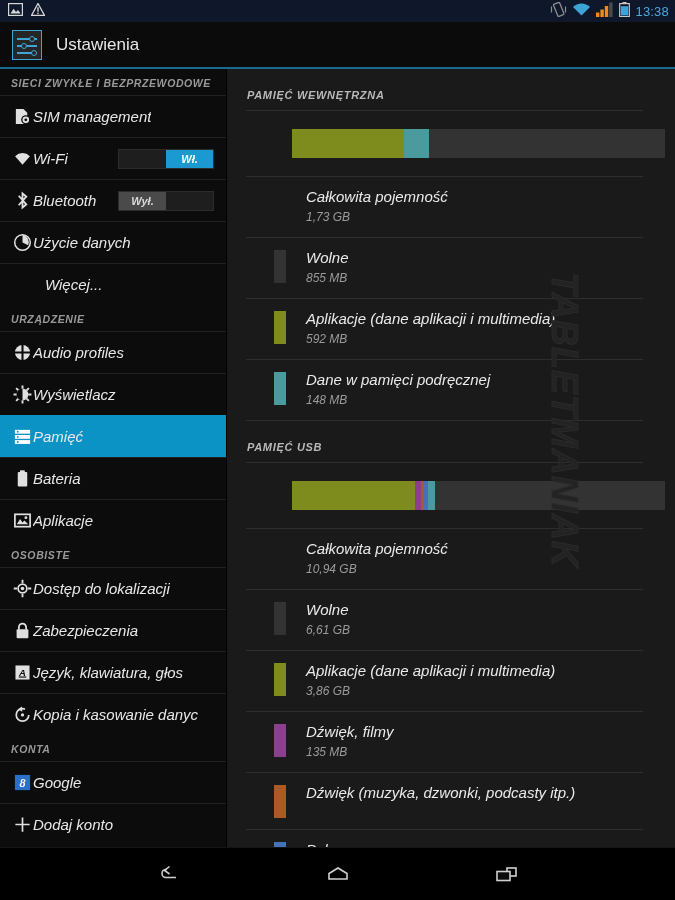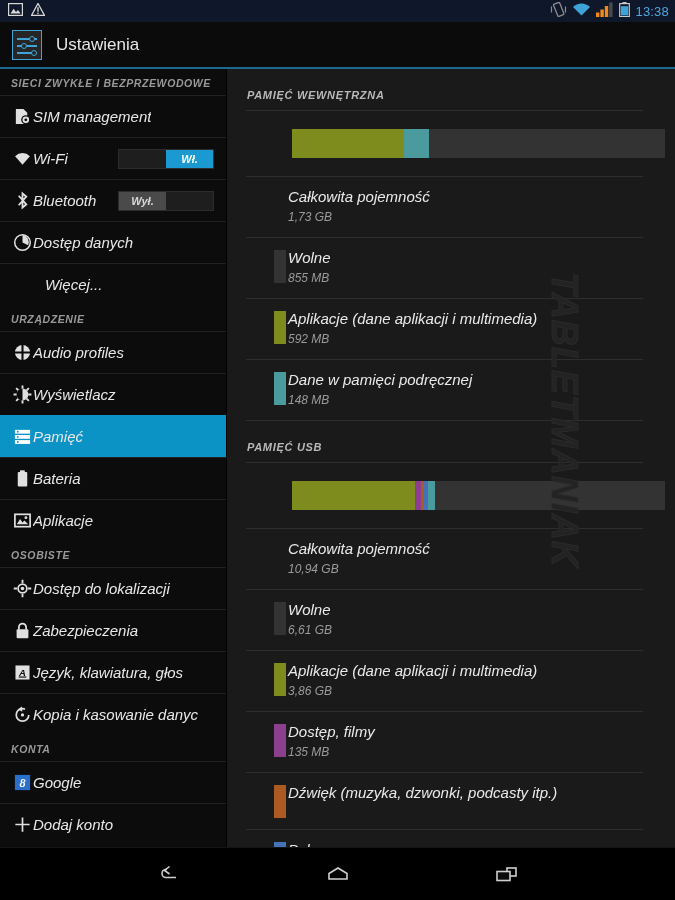--- a/index.html
+++ b/index.html
@@ -121,21 +121,21 @@
     background: #333333; display: flex; overflow: hidden;
   }
   .bar .seg { height: 100%; }
   .row {
     display: flex; align-items: flex-start;
     margin: 0 19px; padding: 11px 0 11px 0;
     border-bottom: 1px solid #2e2e2e;
   }
   .swatch { width: 12px; height: 33px; margin-left: 28px; margin-top: 1px; }
   .swatch.hidden { background: transparent; }
-  .row-text { margin-left: 2px; }
+  .row-text { margin-left: 20px; }
   .row-title { color: #eaeaea; font-size: 15px; line-height: 18px; white-space: nowrap; }
   .row-sub   { color: #9a9a9a; font-size: 12px; line-height: 18px; margin-top: 2px; }
   .row.total .swatch { background: transparent; }
 
   
   #watermark {
     position: absolute; right: -36px; top: 330px;
     transform: rotate(90deg); transform-origin: center;
     color: #232323; font-size: 36px; font-weight: bold;
     letter-spacing: 1px; pointer-events: none;
@@ -257,21 +257,21 @@
             <div class="half blank"></div>
           </div>
         </div>
         <div class="nav-item">
           <span class="nav-icon">
             <svg width="19" height="19" viewBox="0 0 20 20">
               <circle cx="10" cy="10" r="8.2" fill="none" stroke="#e0e0e0" stroke-width="1.6"></circle>
               <path d="M10 10 L10 1.8 A8.2 8.2 0 0 1 16 12.8 Z" fill="#e0e0e0"></path>
             </svg>
           </span>
-          <span class="nav-label">Dostęp danych</span>
+          <span class="nav-label">Użycie danych</span>
         </div>
         <div class="nav-item noicon">
           <span class="nav-label">Więcej...</span>
         </div>
         <div class="sec-header">URZĄDZENIE</div>
         <div class="nav-item">
           <span class="nav-icon">
             <svg width="19" height="19" viewBox="0 0 20 20">
               <circle cx="10" cy="10" r="8" fill="#e0e0e0"></circle>
               <path d="M10 1 L10 19 M1 10 L19 10" stroke="#0c0c0c" stroke-width="2.2"></path>
@@ -445,21 +445,21 @@
           <div class="row">
             <div class="swatch" style="background: rgb(125, 140, 28);"></div>
             <div class="row-text">
               <div class="row-title">Aplikacje (dane aplikacji i multimedia)</div>
               <div class="row-sub">3,86 GB</div>
             </div>
           </div>
           <div class="row">
             <div class="swatch" style="background: rgb(140, 63, 142);"></div>
             <div class="row-text">
-              <div class="row-title">Dostęp, filmy</div>
+              <div class="row-title">Dźwięk, filmy</div>
               <div class="row-sub">135 MB</div>
             </div>
           </div>
           <div class="row">
             <div class="swatch" style="background: rgb(170, 90, 34);"></div>
             <div class="row-text">
               <div class="row-title">Dźwięk (muzyka, dzwonki, podcasty itp.)</div>
             </div>
           </div>
           <div class="row">

